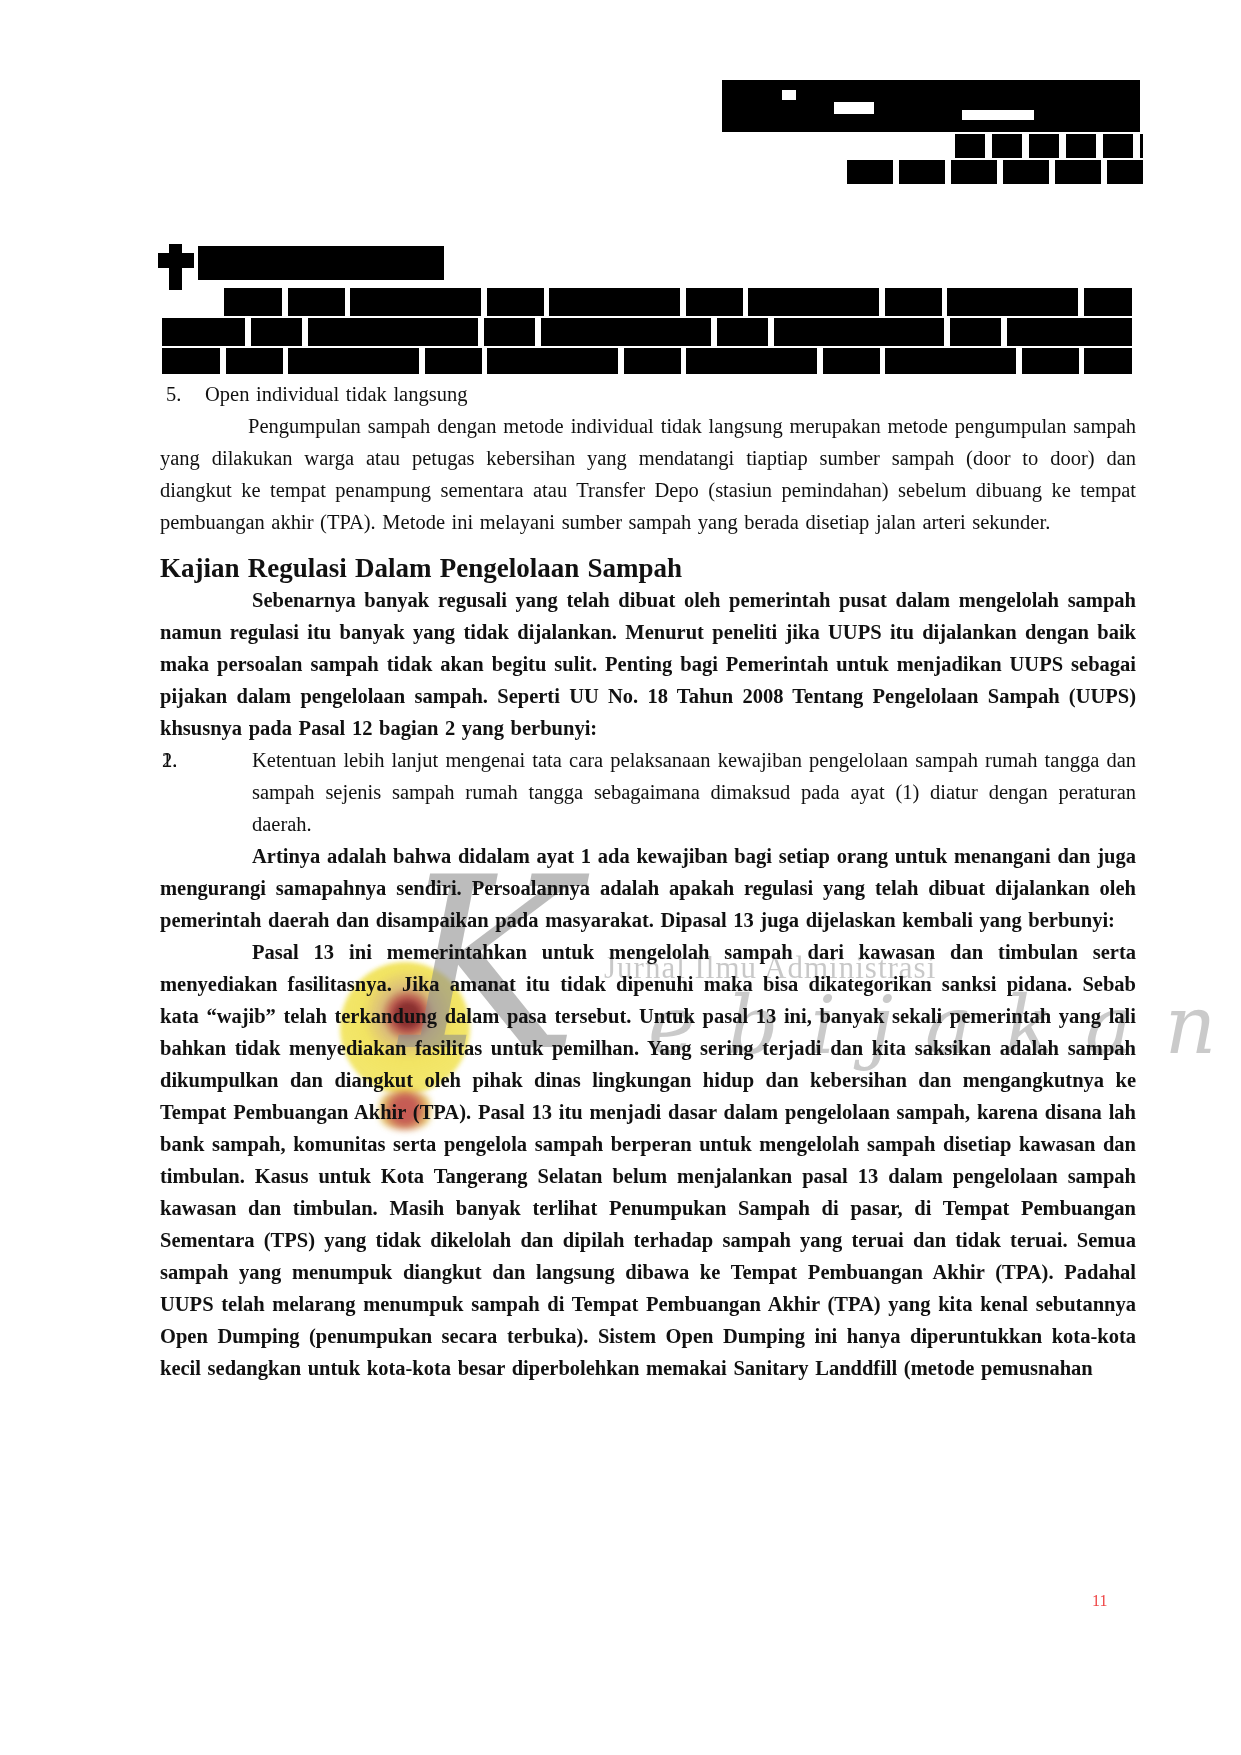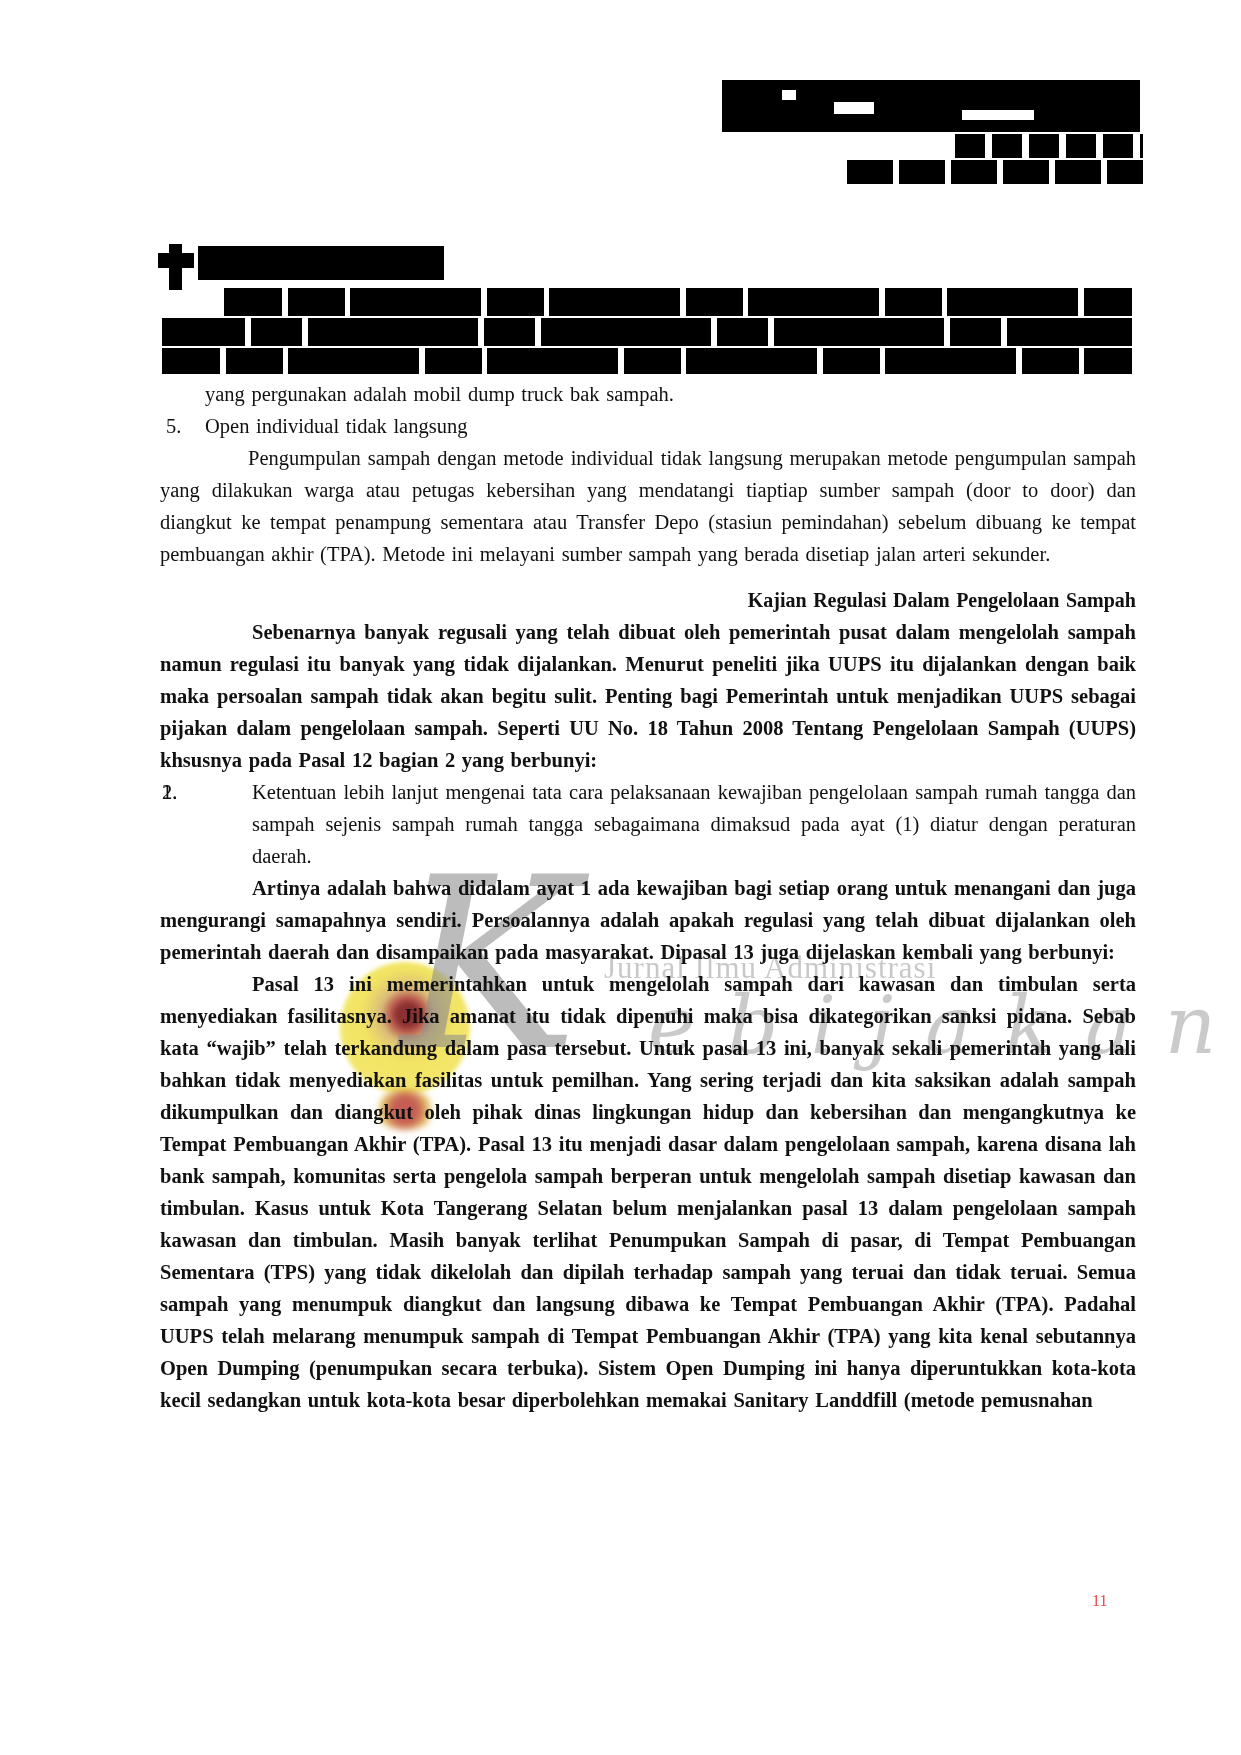--- a/index.html
+++ b/index.html
@@ -70,21 +70,21 @@
     position:absolute;z-index:1;
     left:160px;top:378px;width:976px;
     font-size:20.5px;line-height:32px;
     text-align:justify;word-spacing:1.5px;
   }
   .column p{margin:0;}
   .hang45{position:relative;padding-left:45px;text-align:left;}
   .hang45 .num{position:absolute;left:6px;top:0;}
   .indent88{text-indent:88px;}
   .indent92{text-indent:92px;font-weight:bold;}
-  .heading{font-weight:bold;font-size:20px;margin-top:14px !important;text-align:right;}
+  .heading{font-weight:bold;font-size:27px;margin-top:14px !important;text-align:left;}
   .li{position:relative;padding-left:92px;}
   .li .num{position:absolute;left:2px;top:0;}
   .pagenum{
     position:absolute;z-index:1;
     left:1092px;top:1592px;
     font-size:16px;font-family:"Liberation Serif", serif;color:#ef4444;
   }
 </style>
 </head>
 <body>
@@ -102,23 +102,20 @@
   <div class="redact dash2" style="left:847px;top:160px;width:296px;height:24px;"></div>
 
   <div class="redact r-marker"></div>
   <div class="redact" style="left:198px;top:246px;width:246px;height:34px;"></div>
   <div class="redact words" style="left:224px;top:288px;width:908px;height:28px;"></div>
   <div class="redact words2" style="left:162px;top:318px;width:970px;height:28px;"></div>
   <div class="redact words" style="left:162px;top:348px;width:970px;height:26px;"></div>
 
   <div class="column">
 
-    <p class="hang45">
-      <span>yang pergunakan adalah mobil dump truck bak sampah.</span>
-    </p>
 
     <p class="hang45">
       <span class="num">5.</span>
       <span>Open individual tidak langsung</span>
     </p>
 
     <p class="indent88">Pengumpulan sampah dengan metode individual tidak langsung merupakan metode pengumpulan sampah yang dilakukan warga atau petugas kebersihan yang mendatangi tiaptiap sumber sampah (door to door) dan diangkut ke tempat penampung sementara atau Transfer Depo (stasiun pemindahan) sebelum dibuang ke tempat pembuangan akhir (TPA). Metode ini melayani sumber sampah yang berada disetiap jalan arteri sekunder.</p>
 
     <p class="heading">Kajian Regulasi Dalam Pengelolaan Sampah</p>
 

